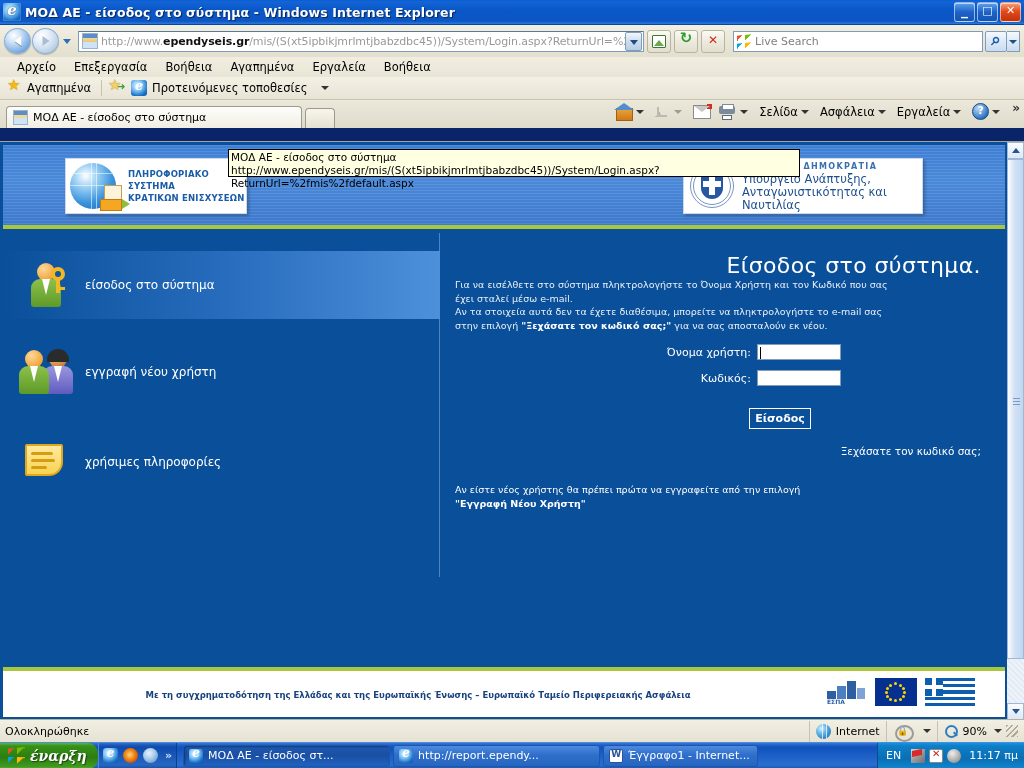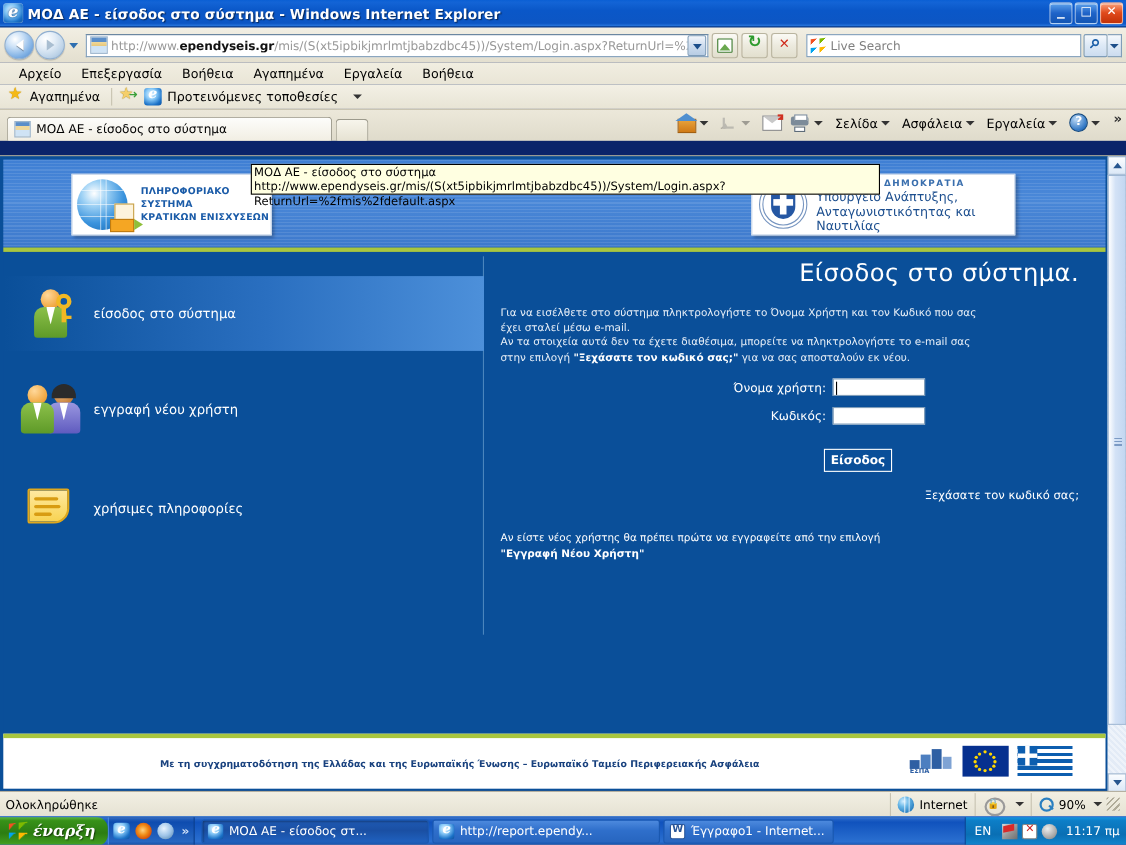--- a/index.html
+++ b/index.html
@@ -300,21 +300,21 @@
   .keyic .stem { position:absolute; right:5px; top:12px; width:4px;height:14px; background:#f2b824; }
   .keyic .tooth { position:absolute; right:0px; top:20px; width:8px;height:3px; background:#f2b824; }
 
   .noteic { width:46px;height:40px; position:relative; }
   .noteic .sheet { position:absolute; left:2px; top:2px; width:38px;height:32px;
     background: linear-gradient(to bottom,#ffe9a0,#f8d352); border:2px solid #e0a81c;
     border-radius: 2px 2px 14px 2px; }
   .noteic .ln { position:absolute; left:8px; height:3px; background:#d89c12; border-radius:2px; }
 
   .rightcol { position:absolute; left:438px; top:0; width:564px; height:344px; }
-  .logintitle { position:absolute; left:0; top:3px; width:540px; text-align:right;
+  .logintitle { position:absolute; left:0; top:20px; width:540px; text-align:right;
     color:#fff; font-size:22px; letter-spacing:.4px; }
   .logintext { position:absolute; left:14px; top:45px; width:510px; color:#e9f0f8;
     font-size:9.5px; line-height:13.5px; }
   .logintext b { color:#fff; }
   .frow { position:absolute; display:flex; align-items:center; }
   .frow .flabel { color:#ffffff; font-size:11px; width:150px; text-align:right; margin-right:6px; }
   .finput { width:84px; height:16px; background:#fff; border:1px solid #7f9db9; }
   .finput.user { position:relative; }
   .finput.user::after { content:""; position:absolute; left:2px; top:2px; width:1px; height:12px; background:#000; }
   .loginbtn {

